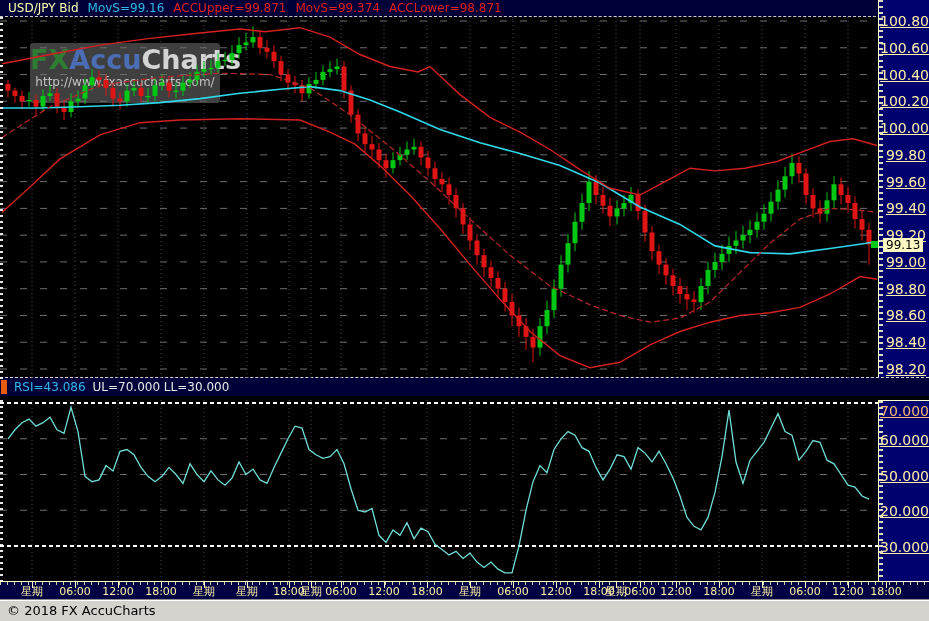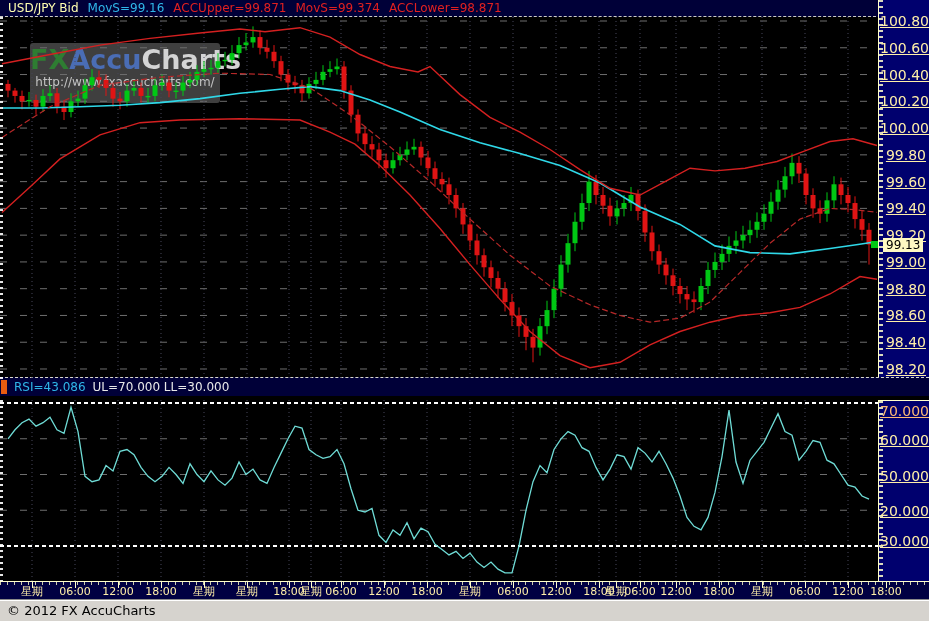--- a/index.html
+++ b/index.html
@@ -421,21 +421,21 @@
       </svg>
     <div class="tickcol"></div>
   </div>
 
   <div id="rsi-axis" class="axis-panel" style="background: rgb(0, 0, 110);">
     <div class="axis-ticks"></div>
   <div class="axlabel" style="top: 2px; color: #fdba74;">70.000</div>
       <div class="axlabel" style="top: 30.75px; color: rgb(255, 239, 168);">60.000</div>
       <div class="axlabel" style="top: 66.5px; color: rgb(255, 239, 168);">50.000</div>
       <div class="axlabel" style="top: 102.25px; color: rgb(255, 239, 168);">20.000</div>
-      <div class="axlabel" style="top: 132px; color: rgb(255, 239, 168); text-align: right;">30.000</div>
+      <div class="axlabel" style="top: 138px; color: rgb(255, 239, 168); text-align: right;">30.000</div>
     </div>
 
   <div id="time-axis">
     <div id="time-tickstrip"></div>
   <div class="ttick" style="left: 32px;"></div>
       <div class="tlabel" style="left: 2px; color: rgb(255, 239, 168);">星期</div>
       <div class="ttick" style="left: 75px;"></div>
       <div class="tlabel" style="left: 45px; color: rgb(255, 239, 168);">06:00</div>
       <div class="ttick" style="left: 118px;"></div>
       <div class="tlabel" style="left: 88px; color: rgb(255, 239, 168);">12:00</div>
@@ -475,16 +475,16 @@
       <div class="tlabel" style="left: 732px; color: rgb(255, 239, 168);">星期</div>
       <div class="ttick" style="left: 805px;"></div>
       <div class="tlabel" style="left: 775px; color: rgb(255, 239, 168);">06:00</div>
       <div class="ttick" style="left: 848px;"></div>
       <div class="tlabel" style="left: 818px; color: rgb(255, 239, 168);">12:00</div>
       <div class="ttick" style="left: 886px;"></div>
       <div class="tlabel" style="left: 856px; color: rgb(255, 239, 168);">18:00</div>
     </div>
 
   <div id="footer">
-    <span id="copyright-label">© 2012 FX AccuCharts</span>
+    <span id="copyright-label">© 2018 FX AccuCharts</span>
   </div>
 
 </div>
 
 </body></html>

